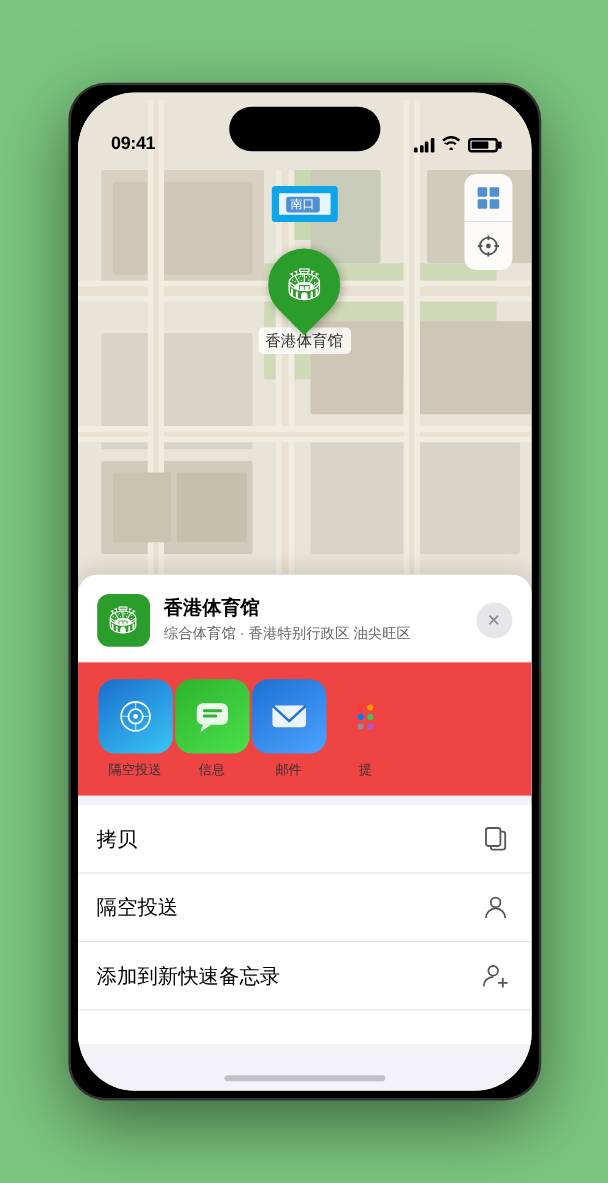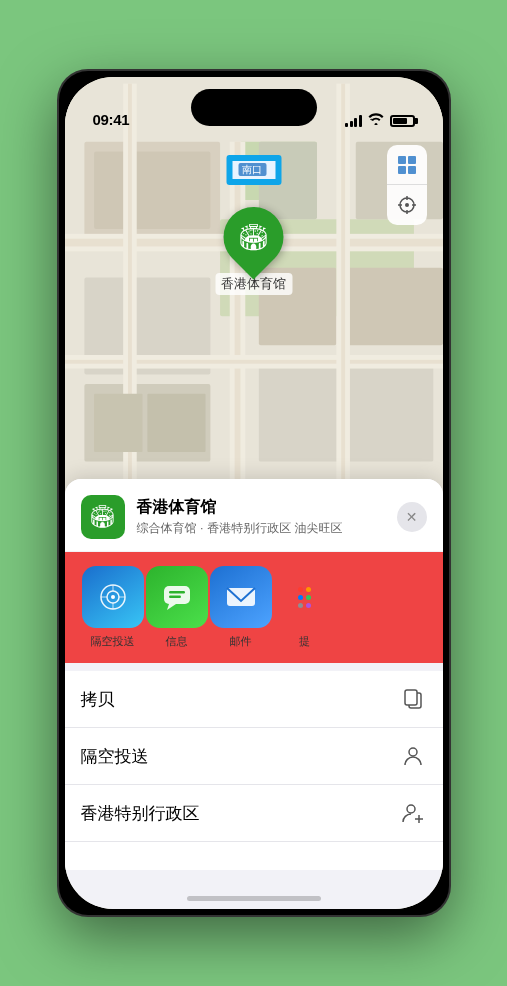--- a/index.html
+++ b/index.html
@@ -610,21 +610,21 @@
           <span class="action-text">隔空投送</span>
           <div class="action-icon">
             <svg width="22" height="22" viewBox="0 0 22 22">
               <circle cx="11" cy="7" r="4" fill="none" stroke="#555" stroke-width="1.5"></circle>
               <path d="M3 20c0-4.4 3.6-8 8-8s8 3.6 8 8" fill="none" stroke="#555" stroke-width="1.5"></path>
             </svg>
           </div>
         </div>
 
         <div class="action-item">
-          <span class="action-text">香港特别行政区</span>
+          <span class="action-text">添加到新快速备忘录</span>
           <div class="action-icon">
             <svg width="22" height="22" viewBox="0 0 22 22">
               <circle cx="9" cy="7" r="4" fill="none" stroke="#555" stroke-width="1.5"></circle>
               <path d="M1 20c0-4.4 3.6-8 8-8" fill="none" stroke="#555" stroke-width="1.5"></path>
               <line x1="17" y1="13" x2="17" y2="21" stroke="#555" stroke-width="1.5"></line>
               <line x1="13" y1="17" x2="21" y2="17" stroke="#555" stroke-width="1.5"></line>
             </svg>
           </div>
         </div>
 

